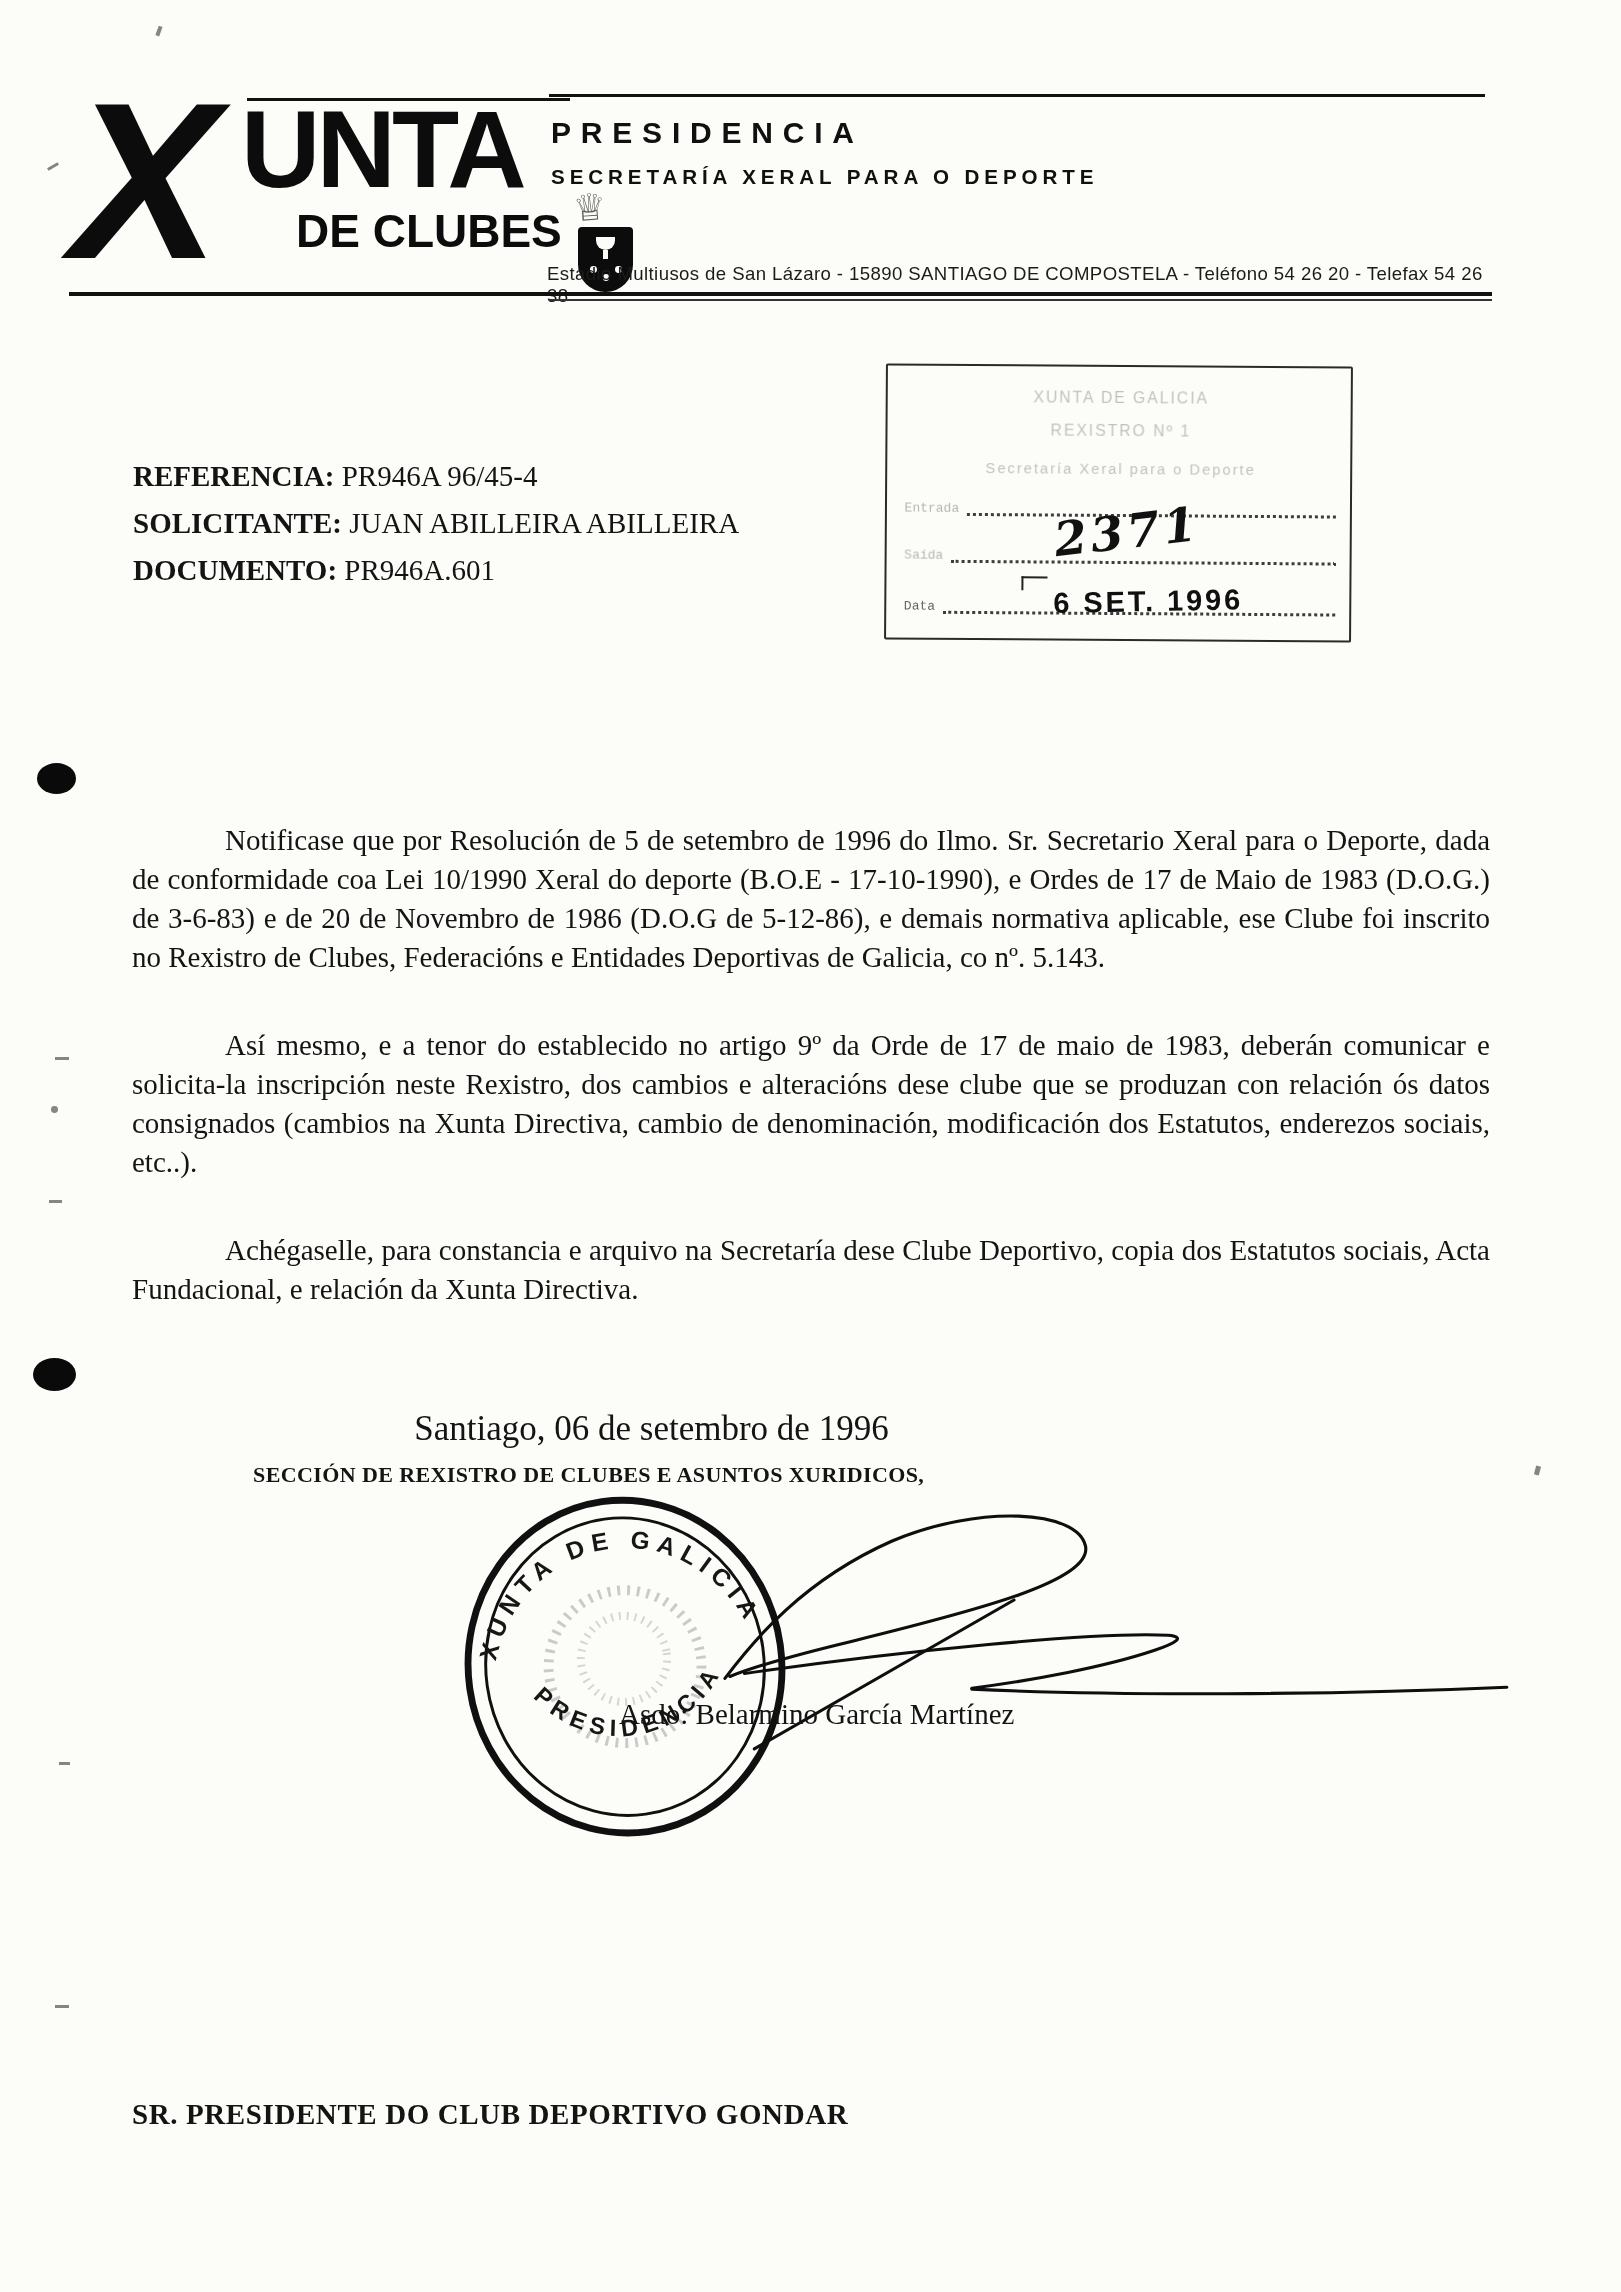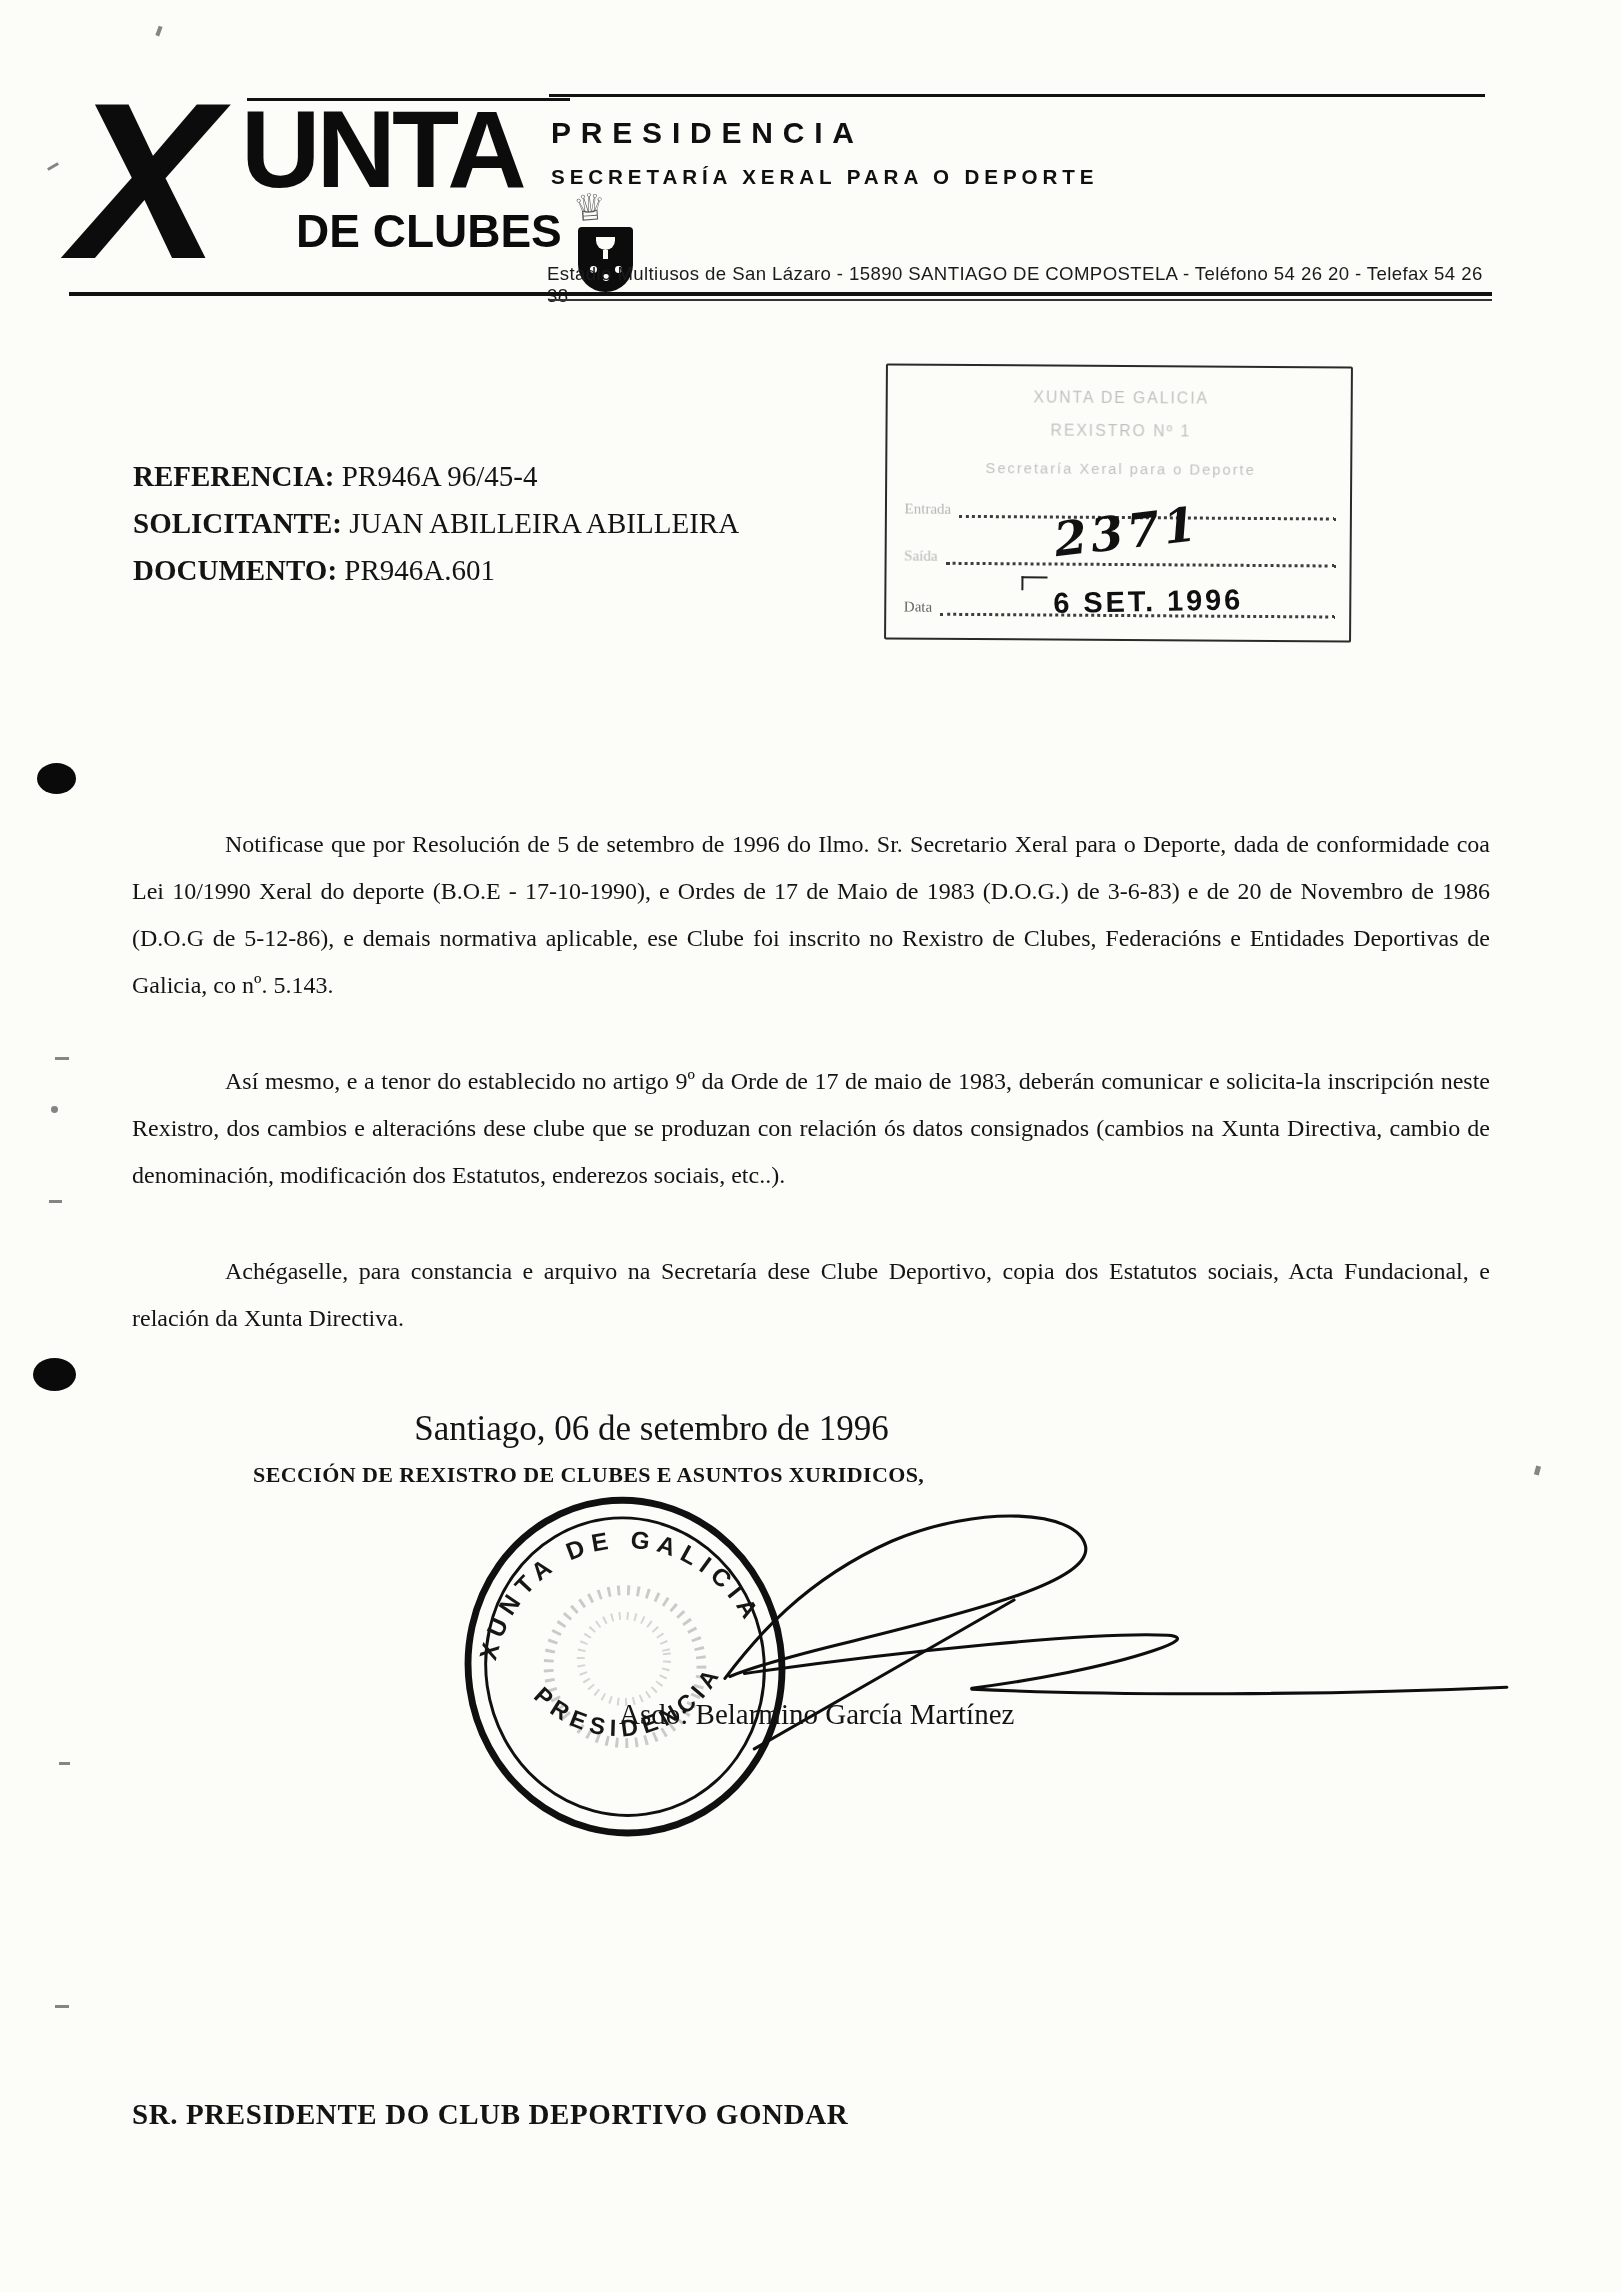--- a/index.html
+++ b/index.html
@@ -77,21 +77,21 @@
   }
   .stampbox .faded{
     position:absolute;left:19.6px;right:15.7px;
     font-family:"Liberation Sans", sans-serif;
     color:#8f8f8f;opacity:.55;filter:blur(0.7px);
     font-size:15.7px;letter-spacing:2px;text-align:center;white-space:nowrap;
   }
   .stampbox .f1{top:21.6px;} .stampbox .f2{top:55px;} .stampbox .f3{top:94px;font-size:14.7px;}
   .stamp-row{position:absolute;left:17.6px;right:13.7px;display:flex;align-items:flex-end;}
   .stamp-row .lbl{
-    font-family:Liberation Serif, serif;font-size:15px;color:#6f6f6f;
+    font-family:Liberation Mono, monospace;font-size:13px;color:#6f6f6f;
     opacity:.5;filter:blur(0.5px);margin-right:7.8px;flex:0 0 auto;
   }
   .stamp-row .lbl.legible{opacity:.85;filter:none;color:#4a4a4a;}
   .stamp-row .dots{flex:1 1 auto;border-bottom:3.9px dotted #3d3d3d;height:1px;}
   .sr1{top:135px;} .sr2{top:182px;} .sr3{top:233px;}
   .stamp-num{
     position:absolute;left:167px;top:137px;
     font-family:"DejaVu Serif", serif;font-style:italic;font-weight:700;
     font-size:47px;color:#111;transform:rotate(-7deg);letter-spacing:3.9px;
   }
@@ -103,21 +103,21 @@
   }
   .stamp-corner{position:absolute;left:135px;top:210px;width:23.5px;height:11.8px;border-left:2.9px solid #222;border-top:2.9px solid #222;}
 
   
   .doc-title{
     position:absolute;left:132px;top:672px;width:1358px;
     text-align:center;font-weight:700;font-size:30px;letter-spacing:0.5px;
   }
   .body-text{position:absolute;left:132px;top:821px;width:1358px;}
   .body-text p{
-    margin:0 0 49px 0;font-size:24px;line-height:47px;
+    margin:0 0 49px 0;font-size:29px;line-height:39px;
     text-align:justify;text-indent:93px;
   }
   .date-line{
     position:absolute;left:132px;top:1409px;width:1039px;
     text-align:center;font-size:35px;
   }
   .section-line{
     position:absolute;left:253px;top:1462px;
     font-weight:700;font-size:22px;letter-spacing:0.4px;white-space:nowrap;
   }

